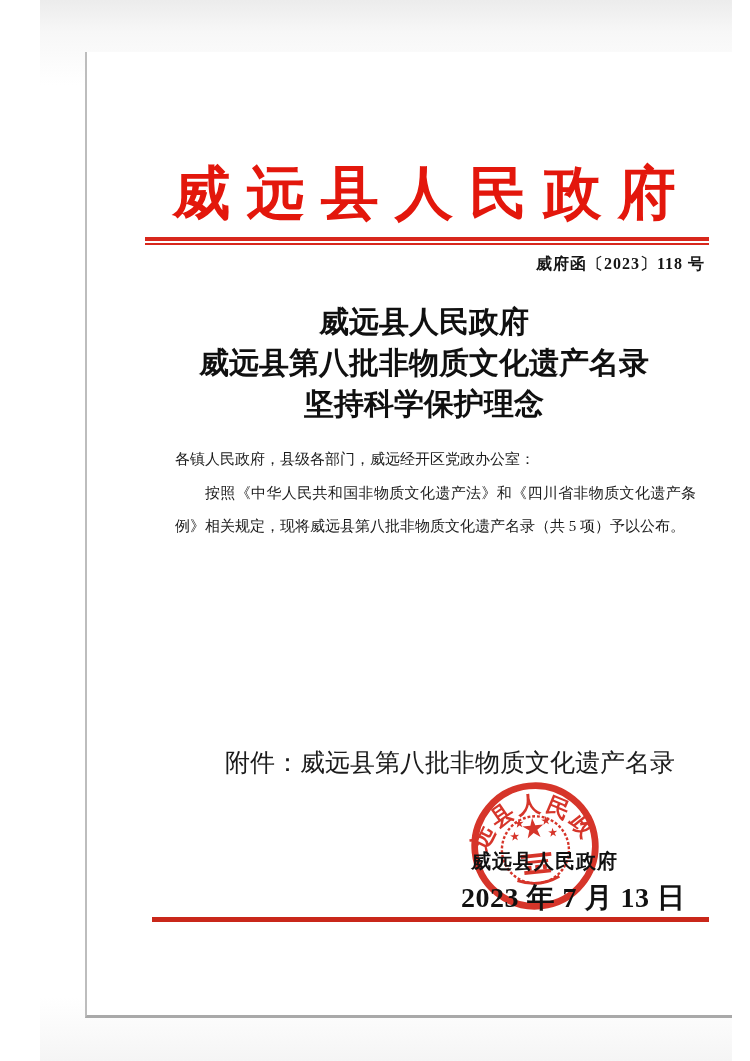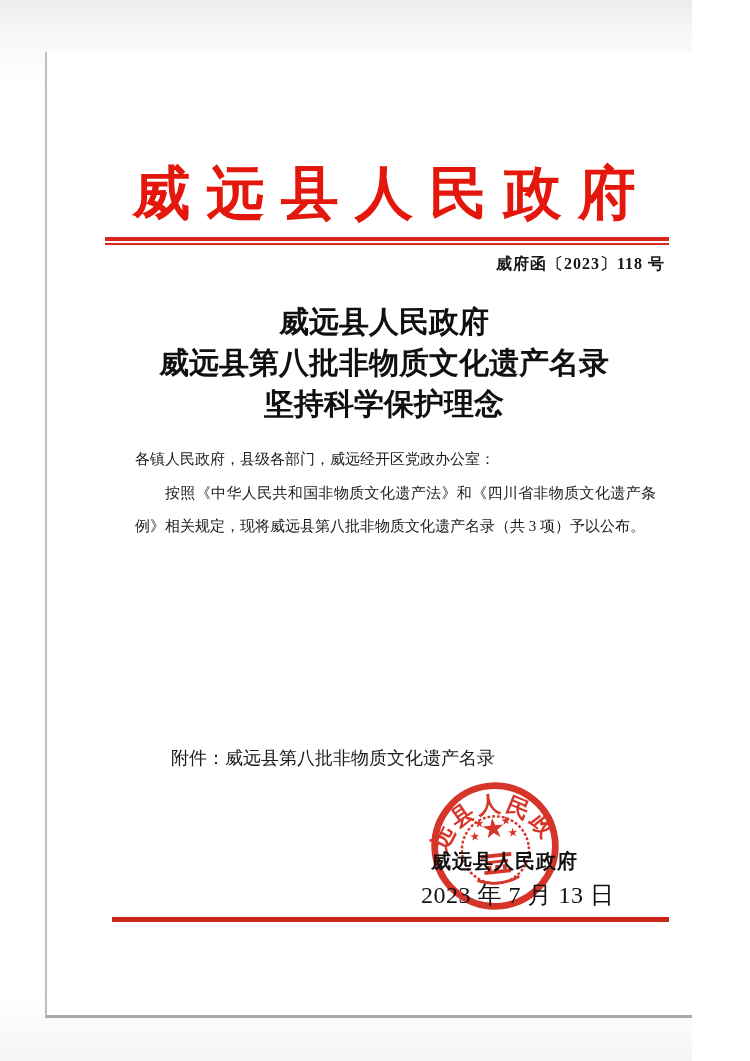--- a/index.html
+++ b/index.html
@@ -4,20 +4,21 @@
 <style>
   html,body { margin:0; padding:0; }
   body {
     width:750px; height:1061px;
     font-family:"Liberation Serif","DejaVu Serif",serif;
     background:#ffffff;
   }
   .photo {
     position:relative; width:692px; height:1061px; overflow:hidden;
     background:linear-gradient(180deg,#ececec 0%,#f7f7f7 3%,#ffffff 8%,#ffffff 94%,#f5f5f5 100%);
+    margin-left:40px;
   }
   .page {
     position:absolute; left:45px; top:52px; width:678px; height:966px;
     background:#ffffff; box-sizing:border-box;
     border-left:2px solid #bdbdbd;
     border-right:2px solid #b5b5b5;
     border-bottom:3px solid #a9a9a9;
   }
   .org-name {
     position:absolute; top:112px; left:0; width:100%;
@@ -41,33 +42,33 @@
   }
   .body-block {
     position:absolute; top:391px; left:88px; width:521px;
     font-size:15px; line-height:33.5px; color:#1b1b1b;
     text-align:justify;
   }
   .body-block p { margin:0; }
   .indent { text-indent:2em; }
   .attachment {
     position:absolute; top:694px; left:88px; width:521px;
-    font-size:18px; color:#1b1b1b; text-indent:2em;
+    font-size:25px; color:#1b1b1b; text-indent:2em;
   }
   .seal {
     position:absolute; left:381px; top:727px; width:134px; height:134px;
     transform:rotate(-6deg); opacity:0.93; z-index:1;
   }
   .sig-org {
     position:absolute; top:796px; left:384px;
     font-size:20px; font-weight:bold; color:#111; letter-spacing:1px; z-index:2;
   }
   .sig-date {
     position:absolute; top:827px; left:374px;
-    font-size:24px; font-weight:normal; color:#111; letter-spacing:0.5px; z-index:2;
+    font-size:28px; font-weight:bold; color:#111; letter-spacing:0.5px; z-index:2;
   }
   .bottom-rule {
     position:absolute; top:865px; left:65px; width:557px; height:5px;
     background:#c9271a;
   }
 </style>
 </head>
 <body>
 
 <div class="photo">
@@ -80,21 +81,21 @@
     <div class="doc-number">威府函〔2023〕118 号</div>
 
     <div class="title-block">
       <div>威远县人民政府</div>
       <div>威远县第八批非物质文化遗产名录</div>
       <div>坚持科学保护理念</div>
     </div>
 
     <div class="body-block">
       <p>各镇人民政府，县级各部门，威远经开区党政办公室：</p>
-      <p class="indent">按照《中华人民共和国非物质文化遗产法》和《四川省非物质文化遗产条例》相关规定，现将威远县第八批非物质文化遗产名录（共 3 项）予以公布。</p>
+      <p class="indent">按照《中华人民共和国非物质文化遗产法》和《四川省非物质文化遗产条例》相关规定，现将威远县第八批非物质文化遗产名录（共 5 项）予以公布。</p>
     </div>
 
     <div class="attachment">附件：威远县第八批非物质文化遗产名录</div>
 
     <svg class="seal" viewBox="0 0 140 140" xmlns="http://www.w3.org/2000/svg">
       <defs>
         <path id="sealArc" d="M 17 78 A 54 54 0 0 1 123 78" fill="none"></path>
         <path id="st" d="M0,-10 L2.25,-3.09 L9.51,-3.09 L3.63,1.18 L5.88,8.09 L0,3.82 L-5.88,8.09 L-3.63,1.18 L-9.51,-3.09 L-2.25,-3.09 Z"></path>
       </defs>
       <circle cx="70" cy="70" r="63" fill="none" stroke="#d3261a" stroke-width="7"></circle>

